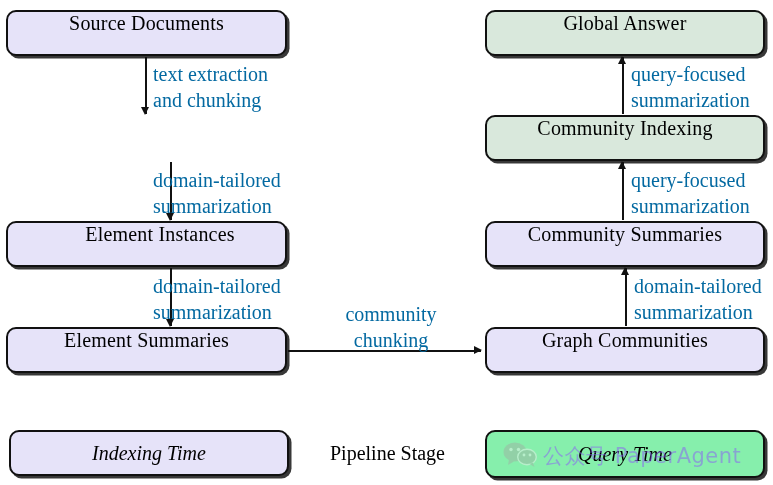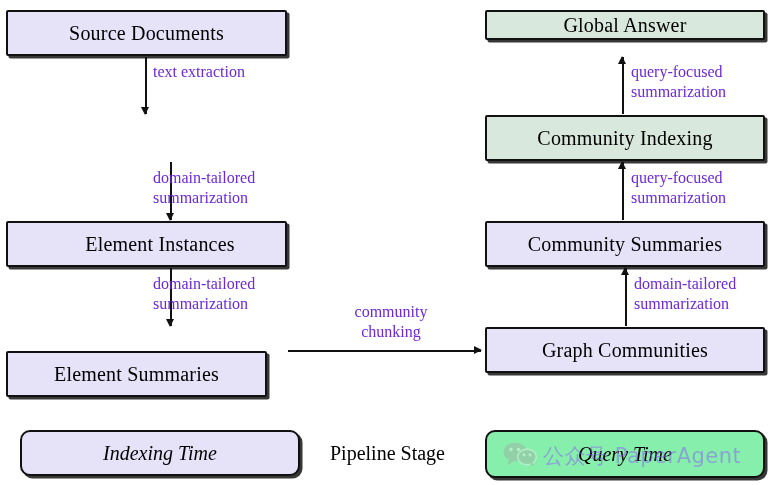--- a/index.html
+++ b/index.html
@@ -17,40 +17,40 @@
     height: 485px;
     overflow: hidden;
     background: #ffffff;
   }
 
   
   .node {
     position: absolute;
     box-sizing: border-box;
     border: 2px solid #111111;
-    border-radius: 2px;
+    border-radius: 10px;
     display: flex;
-    align-items: center;
+    align-items: flex-start;
     justify-content: center;
     text-align: center;
     font-size: 20px;
     line-height: 1.1;
     letter-spacing: 0.2px;
     box-shadow: 2.5px 2.5px 0 rgba(0,0,0,0.78);
   }
   .node.indexing { background: #e6e3f9; }
   .node.query    { background: #d9e8dc; }
 
   
   .edge-label {
     position: absolute;
-    font-size: 16px;
+    font-size: 20px;
     line-height: 1.28;
     white-space: nowrap;
-    color: #6d28d9;
+    color: #0369a1;
   }
 
   
   .arrow-v, .arrow-h {
     position: absolute;
   }
   .arrow-v .shaft {
     position: absolute;
     left: 0;
     top: 0;
@@ -149,30 +149,31 @@
 
   <div class="node indexing" style="left:6px; top:10px; width:281px; height:46px;">
     <span>Source Documents</span>
   </div>
 
 
   <div class="node indexing" style="left:6px; top:221px; width:281px; height:46px;padding-left:27px;">
     <span>Element Instances</span>
   </div>
 
-  <div class="node indexing" style="left:6px; top:327px; width:261px; height:46px;margin-top:24px;">
+  <div class="node indexing" style="left:6px; top:327px; width:281px; height:46px;">
     <span>Element Summaries</span>
   </div>
 
   <div class="arrow-v down" style="left:145px; top:57px; height:57px;">
     <div class="shaft"></div>
       <div class="head"></div>
   </div>
   <div class="edge-label" style="left:153px; top:62px;">
     <div>text extraction</div>
+    <div>and chunking</div>
   </div>
 
   <div class="arrow-v down" style="left:170px; top:162px; height:58px;">
     <div class="shaft"></div>
       <div class="head"></div>
   </div>
   <div class="edge-label" style="left:153px; top:168px;">
     <div>domain-tailored</div>
     <div>summarization</div>
   </div>
@@ -188,21 +189,21 @@
 
   <div class="arrow-h" style="left:288px; top:350px; width:193px;">
     <div class="shaft"></div>
       <div class="head"></div>
   </div>
   <div class="edge-label" style="left:331px; top:302px; text-align:center; width:120px;">
     <div>community</div>
     <div>chunking</div>
   </div>
 
-  <div class="node query" style="left:485px; top:10px; width:280px; height:30px;">
+  <div class="node query" style="left:485px; top:10px; width:280px; height:46px;">
     <span>Global Answer</span>
   </div>
 
   <div class="node query" style="left:485px; top:115px; width:280px; height:46px;">
     <span>Community Indexing</span>
   </div>
 
   <div class="node indexing" style="left:485px; top:327px; width:280px; height:46px;">
     <span>Graph Communities</span>
   </div>
@@ -231,21 +232,21 @@
 
   <div class="arrow-v up" style="left:625px; top:268px; height:58px;">
     <div class="shaft"></div>
       <div class="head"></div>
   </div>
   <div class="edge-label" style="left:634px; top:274px;">
     <div>domain-tailored</div>
     <div>summarization</div>
   </div>
 
-  <div class="legend-box indexing" style="left:20px; top:430px; width:280px; height:46px;justify-content:center;">
+  <div class="legend-box indexing" style="left:9px; top:430px; width:280px; height:46px;justify-content:center;">
     <span>Indexing Time</span>
   </div>
 
   <div class="legend-center" style="left:300px; top:442px; width:175px;">
     <span>Pipeline Stage</span>
   </div>
 
   <div class="legend-box query" style="left:485px; top:430px; width:280px; height:48px;">
     <span>Query Time</span>
   </div>

